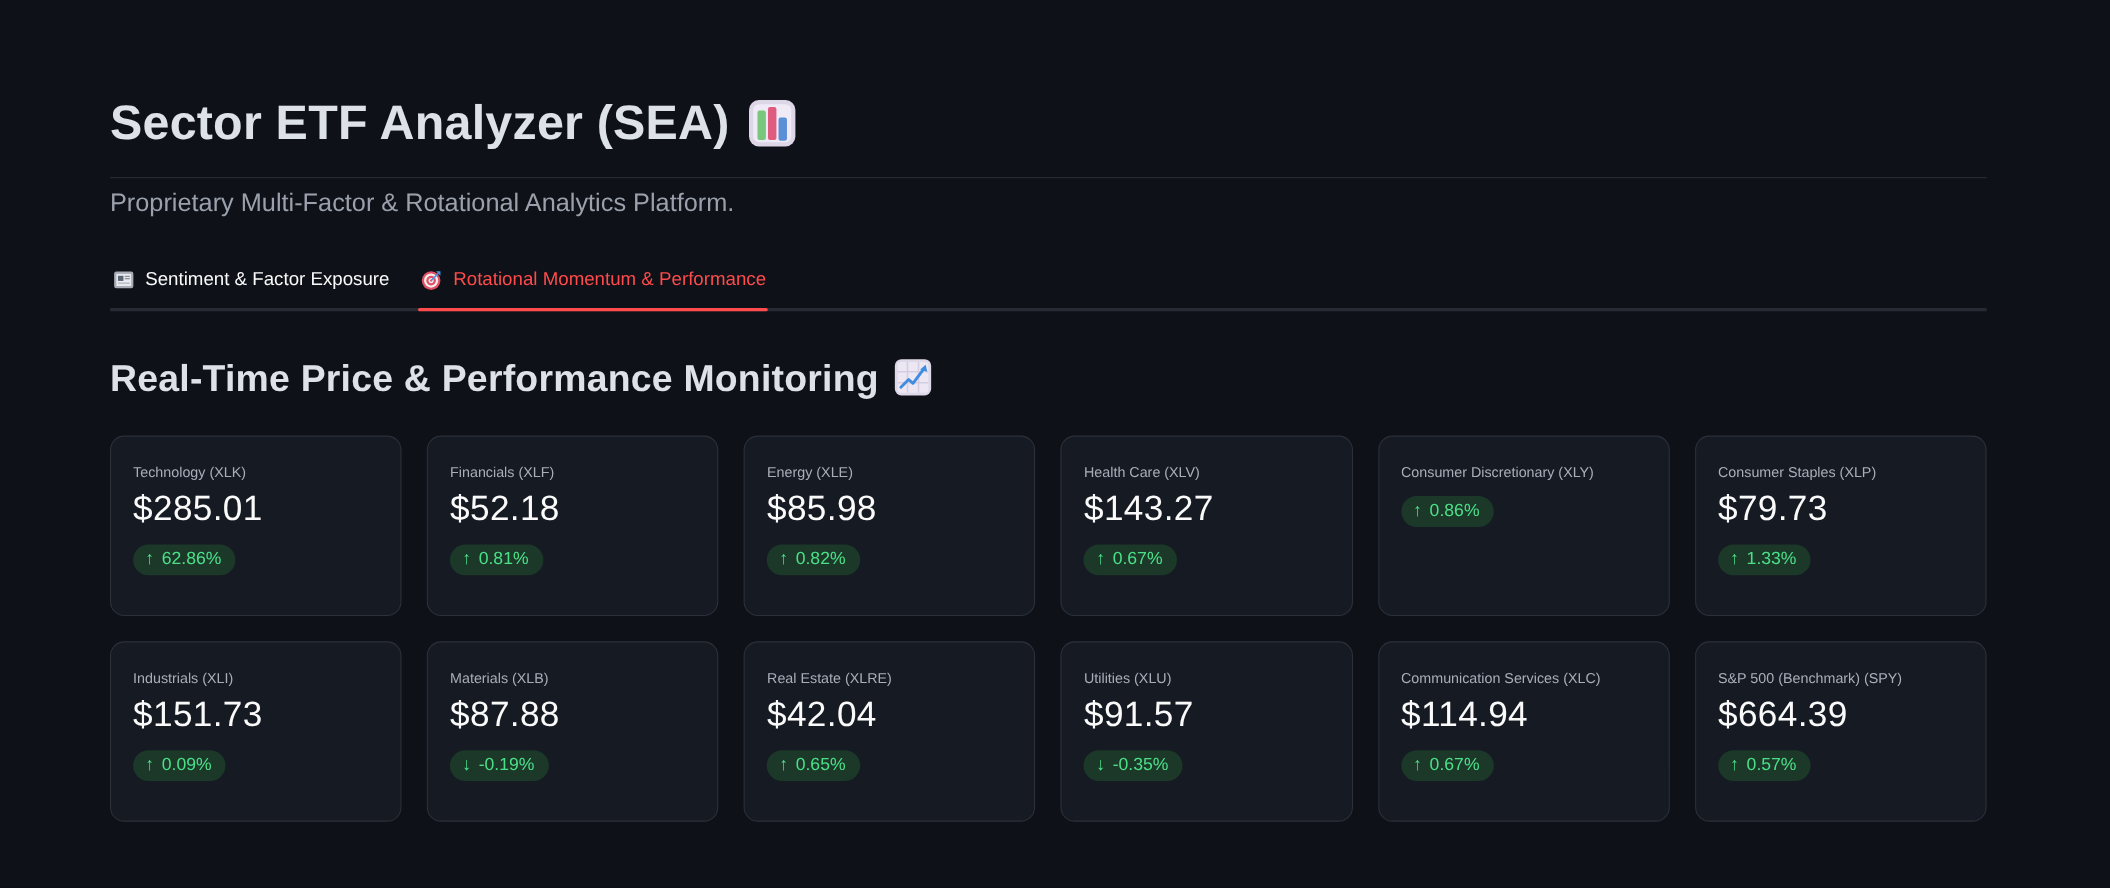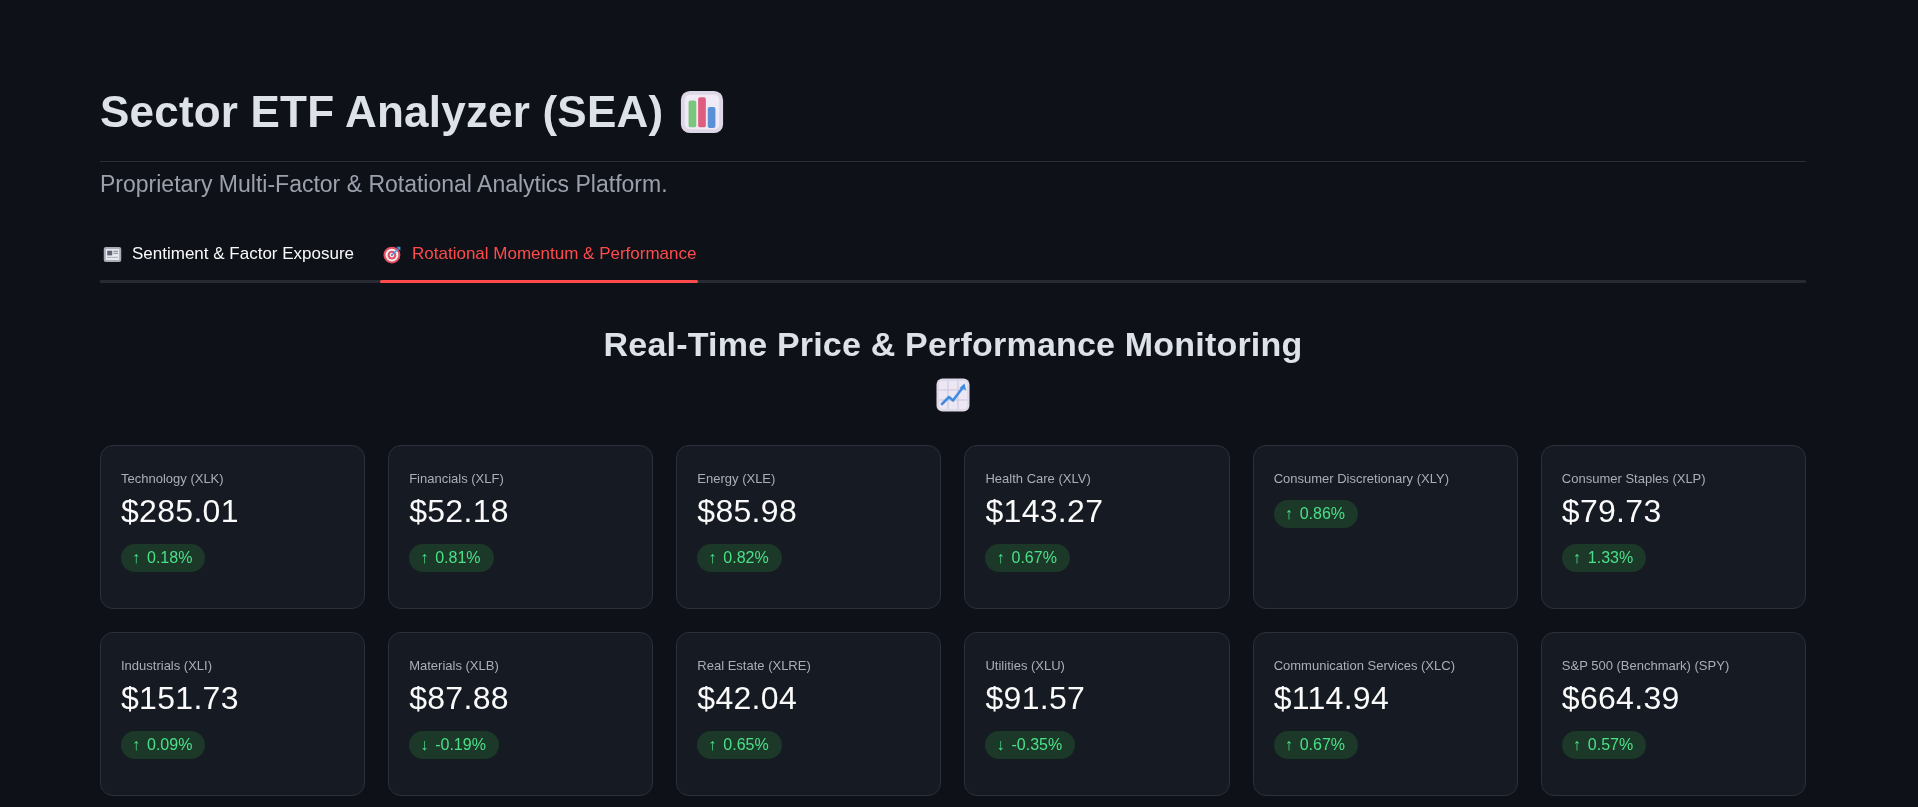--- a/index.html
+++ b/index.html
@@ -48,23 +48,23 @@
   }
   .tab .tab-icon svg { width: 21px; height: 21px; display: block; }
   .tab.active { color: #ff4b4b; }
   .tab.active::after {
     content: ""; position: absolute; left: 0; right: 0; bottom: -3px;
     height: 3px; background: #ff4b4b; border-radius: 2px;
   }
   
   h2.section-heading {
     margin-top: 42px;
-    display: flex; align-items: center; gap: 13px;
+    display: flex; align-items: flex-start; gap: 13px;
     font-size: 34px; font-weight: 700;
-    color: #dde1e8; letter-spacing: 0.2px; flex-direction: column;
+    color: #dde1e8; letter-spacing: 0.2px;
   }
   h2.section-heading .emoji-icon svg { width: 36px; height: 36px; display: block; }
   
   .metrics-grid {
     margin-top: 32px;
     display: grid;
     grid-template-columns: repeat(6, 1fr);
     gap: 23px;
   }
   .card {
@@ -166,21 +166,21 @@
     </span>
   </h2>
 
   <div class="metrics-grid">
 
     <div class="card">
       <div class="m-label">Technology (XLK)</div>
       <div class="m-value">$285.01</div>
       <div class="m-delta">
         <span class="arrow">↑</span>
-        <span>0.18%</span>
+        <span>62.86%</span>
       </div>
     </div>
 
     <div class="card">
       <div class="m-label">Financials (XLF)</div>
       <div class="m-value">$52.18</div>
       <div class="m-delta">
         <span class="arrow">↑</span>
         <span>0.81%</span>
       </div>

